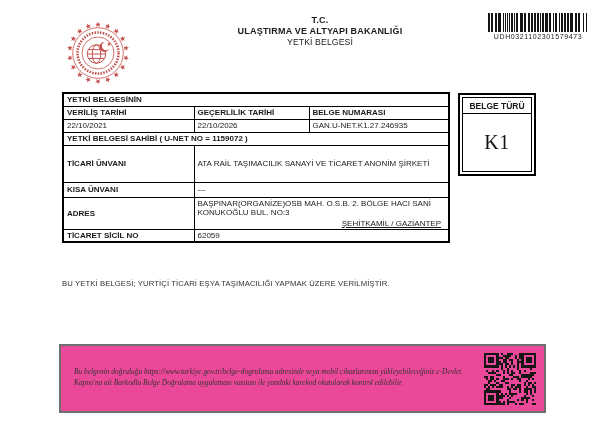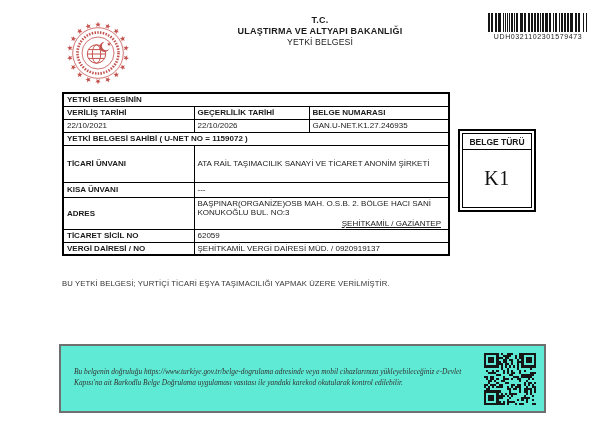--- a/index.html
+++ b/index.html
@@ -23,33 +23,33 @@
   table.cert td{border:1px solid #000;padding:1px 3px;font-size:8px;vertical-align:middle;
                 overflow:hidden;}
   td.center{}
   td.th{font-weight:bold;font-size:8.3px;}
   td.label{font-weight:bold;font-size:8.3px;padding-left:20px;}
   td.val{font-size:7.5px;padding-left:5px;}
   .addr2{text-align:right;padding-right:4px;margin-top:2px;text-decoration:underline;}
 
   
   .belge-turu{position:absolute;left:458px;top:93px;width:78px;height:83px;border:2.5px solid #000;
-              background:#fff;box-sizing:border-box;padding:2px;margin-top:36px;}
+              background:#fff;box-sizing:border-box;padding:2px;}
   .bt-inner{border:1px solid #000;height:100%;box-sizing:border-box;display:flex;flex-direction:column;}
   .bt-head{border-bottom:1px solid #000;text-align:center;font-weight:bold;font-size:8.5px;
            padding:3px 0 2px 0;}
   .bt-val{flex:1;display:flex;align-items:center;justify-content:center;font-size:20px;
           letter-spacing:.5px;color:#111;font-family:Liberation Serif, serif;}
 
   
   .statement{position:absolute;left:62px;top:279px;font-size:7.7px;color:#333;letter-spacing:.1px;}
 
   
   .footer-box{position:absolute;left:59px;top:344px;width:487px;height:69px;border:2px solid #6f6f6f;
-              box-sizing:border-box;background:#5eead4;}
+              box-sizing:border-box;background:#ec4899;}
   .footer-text{position:absolute;left:13px;top:20px;width:392px;
                font-family:"Liberation Serif",serif;font-style:italic;font-size:7.4px;
                line-height:11px;color:#333;}
   .qr{position:absolute;right:8px;top:7px;width:52px;height:52px;}
 </style>
 </head>
 <body>
 
 <div class="page">
 
@@ -170,24 +170,20 @@
     <tr style="height:30px">
       <td class="label">ADRES</td>
       <td colspan="2" class="val">
         <div>BAŞPINAR(ORGANİZE)OSB MAH. O.S.B. 2. BÖLGE HACI SANİ KONUKOĞLU BUL. NO:3</div>
         <div class="addr2">ŞEHİTKAMİL / GAZİANTEP</div>
       </td>
     </tr>
     <tr style="height:13px">
       <td class="label">TİCARET SİCİL NO</td>
       <td colspan="2" class="val">62059</td>
-    </tr>
-    <tr style="height:13px">
-      <td class="label">VERGİ DAİRESİ / NO</td>
-      <td colspan="2" class="val">ŞEHİTKAMİL VERGİ DAİRESİ MÜD. / 0920919137</td>
     </tr>
   </tbody>
     </table>
 
   <div class="belge-turu">
     <div class="bt-inner">
       <div class="bt-head">BELGE TÜRÜ</div>
       <div class="bt-val">K1</div>
     </div>
   </div>

